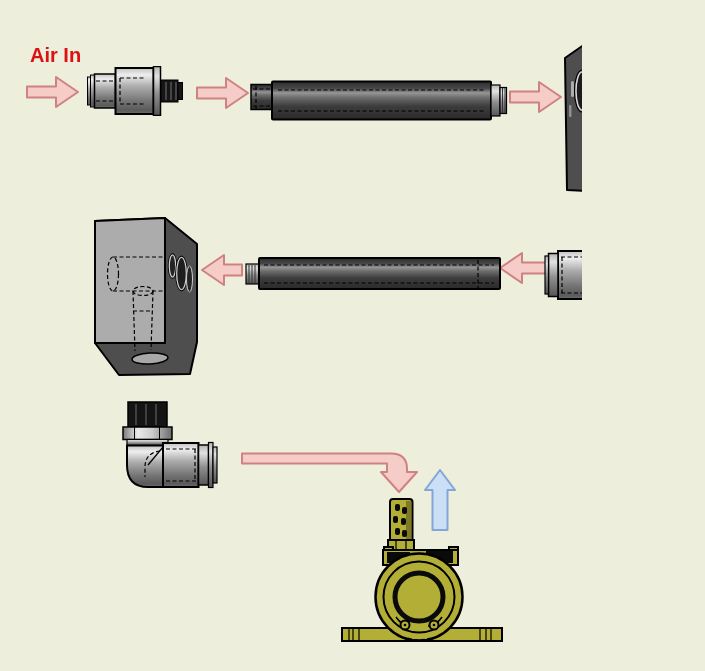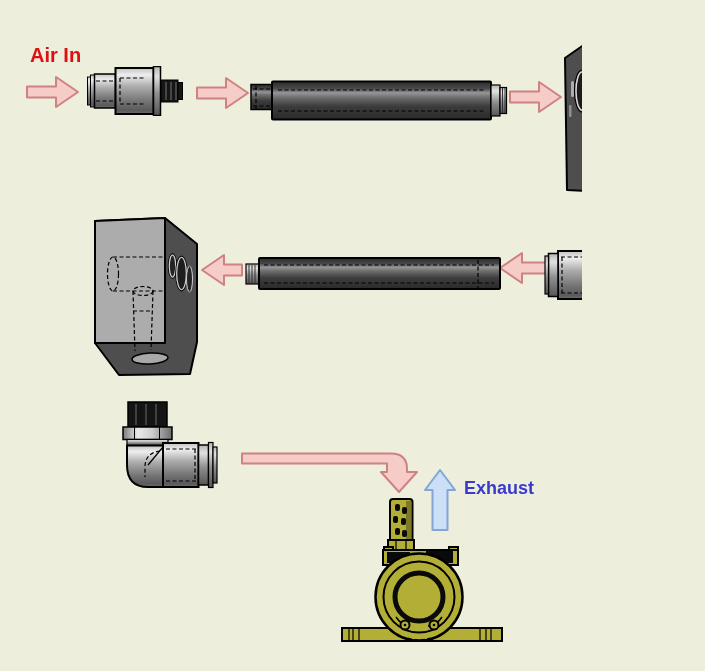--- a/index.html
+++ b/index.html
@@ -64,21 +64,20 @@
         <stop offset="0" stop-color="#b5b5b5"></stop>
           <stop offset="0.2" stop-color="#e2e2e2"></stop>
         <stop offset="0.55" stop-color="#8f8f8f"></stop>
           <stop offset="1" stop-color="#565656"></stop>
       </linearGradient>
     </defs>
   </svg>
 
   <div class="abs lbl lbl-air">Air In</div>
   <div class="abs lbl lbl-exhaust">
-    <span>Exhaust</span>
   </div>
 
   <svg class="abs" style="left:26px;top:74px" width="54" height="36" viewBox="0 0 54 36">
     <path class="arrow-pink" d="M1,12.5 H30 V3 L52,18 L30,33 V23.5 H1 Z"></path>
   </svg>
   <svg class="abs" style="left:196px;top:75px" width="54" height="36" viewBox="0 0 54 36">
     <path class="arrow-pink" d="M1,12.5 H30 V3 L52,18 L30,33 V23.5 H1 Z"></path>
   </svg>
   <svg class="abs" style="left:509px;top:79px" width="54" height="36" viewBox="0 0 54 36">
     <path class="arrow-pink" d="M1,12.5 H30 V3 L52,18 L30,33 V23.5 H1 Z"></path>

